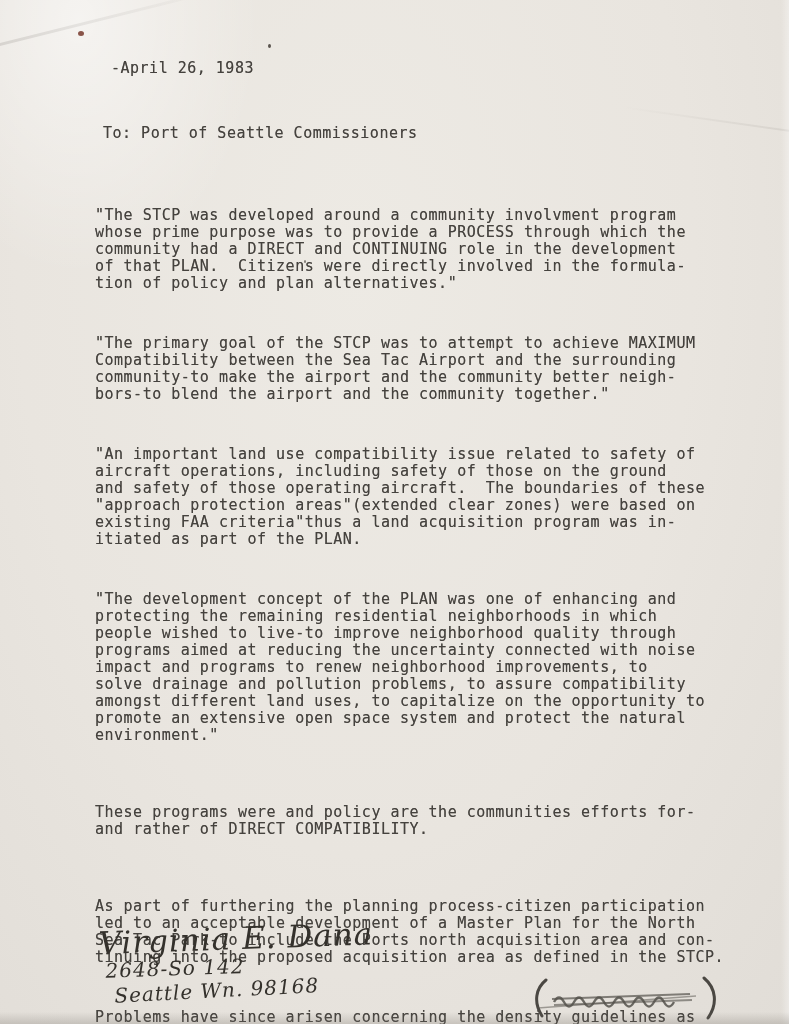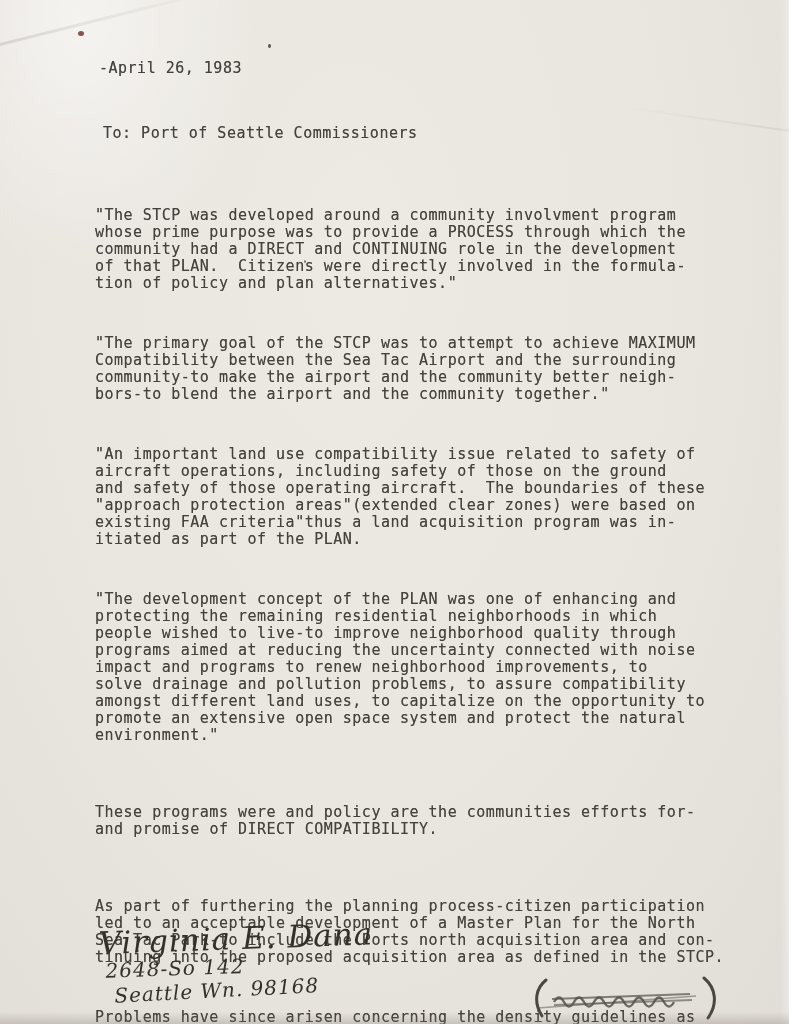--- a/index.html
+++ b/index.html
@@ -37,21 +37,21 @@
     pointer-events:none;
   }
 
   .content {
     position:absolute; top:26px; left:95px; width:652px;
     font-size:15px; line-height:17px; letter-spacing:0.5px;
     white-space:pre-wrap;
     text-shadow:0 0 0.5px rgba(62,58,53,0.55);
   }
   .para { margin:0 0 9px 0; }
-  .date-line { margin:0 0 14px 4px; }
+  .date-line { margin:0 0 14px 16px; }
   .salutation { margin:0 0 14px 8px; }
   .uline { text-underline-offset:3px; }
 
   .ink-dot {
     position:absolute; left:78px; top:31px; width:6px; height:5px;
     border-radius:50%; background:#7d4336; opacity:0.9;
   }
   .speck-a {
     position:absolute; left:268px; top:44px; width:3px; height:4px;
     border-radius:50%; background:#5a544e;
@@ -107,21 +107,21 @@
     <p class="para">"The development concept of the PLAN was one of enhancing and
 protecting the remaining residential neighborhoods in which
 people wished to live-to improve neighborhood quality through
 programs aimed at reducing the uncertainty connected with noise
 impact and programs to renew neighborhood improvements, to
 solve drainage and pollution problems, to assure compatibility
 amongst different land uses, to capitalize on the opportunity to
 promote an extensive open space system and protect the natural
 environment."</p>
 
-    <p class="para"><span>These programs were and policy are the communities </span><span class="uline">efforts</span><span> </span><span class="uline">for-</span><br><span>and </span><span class="uline">promise</span><span> </span><span class="uline">of</span><span> DIRECT COMPATIBILITY.</span></p>
+    <p class="para"><span>These programs were and policy are the communities </span><span class="uline">efforts</span><span> </span><span class="uline">for-</span><br><span>and </span><span class="uline">rather</span><span> </span><span class="uline">of</span><span> DIRECT COMPATIBILITY.</span></p>
 
     <p class="para">As part of furthering the planning process-citizen participation
 led to an acceptable development of a Master Plan for the North
 Sea Tac Park-to include the Ports north acquisition area and con-
 tinuing into the proposed acquisition area as defined in the STCP.</p>
     <p class="para">Problems have since arisen concerning the density guidelines as
 defined by the FAA in that PLAN-however, those guidelines are
 based on the results of a rather lenghty planning procees which
 began in 1972-the STCP.</p>
     

